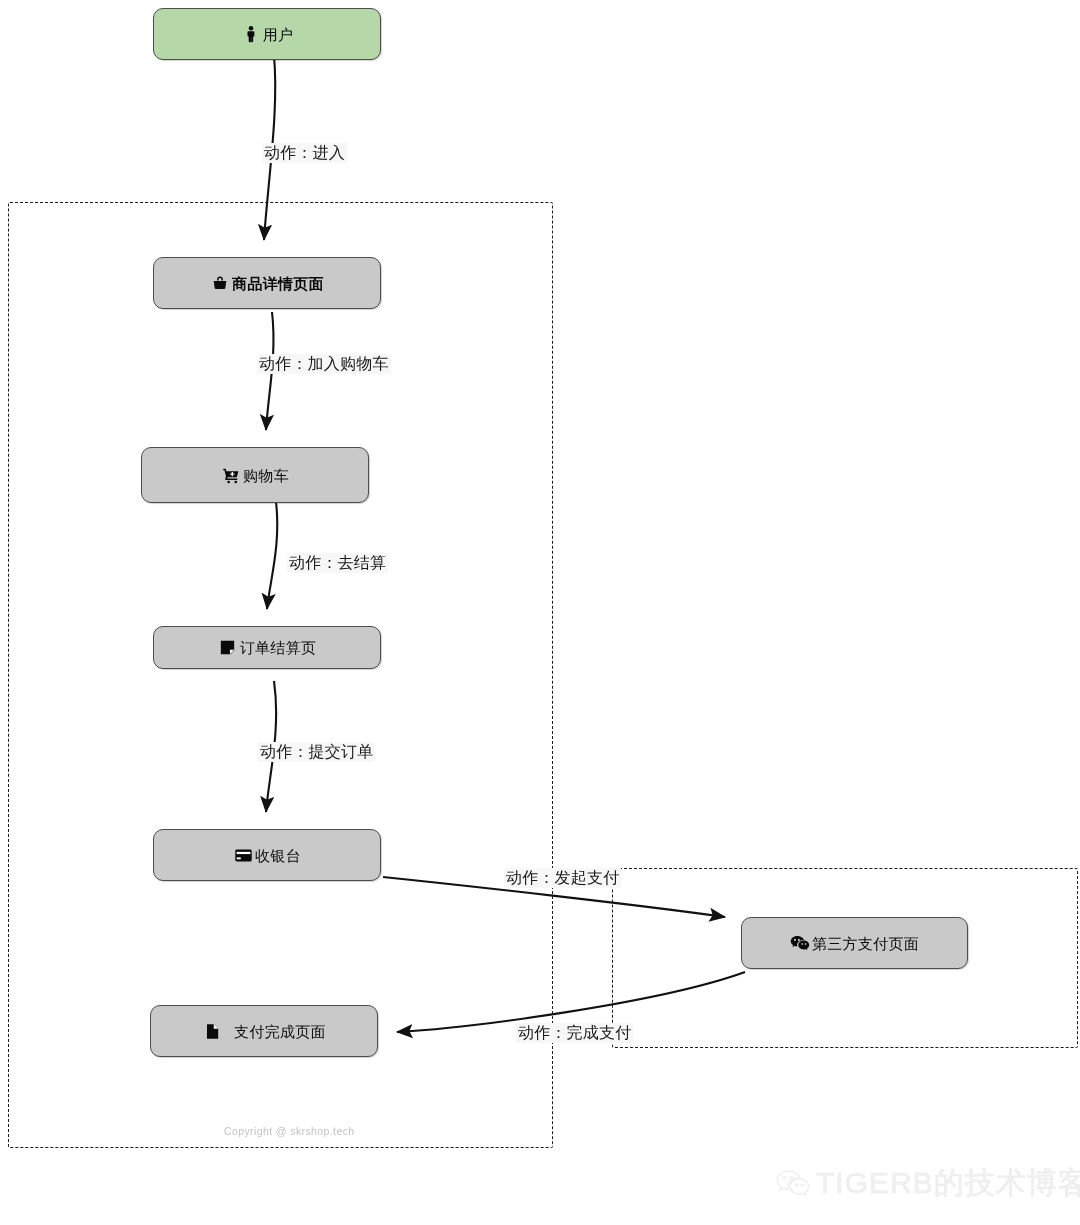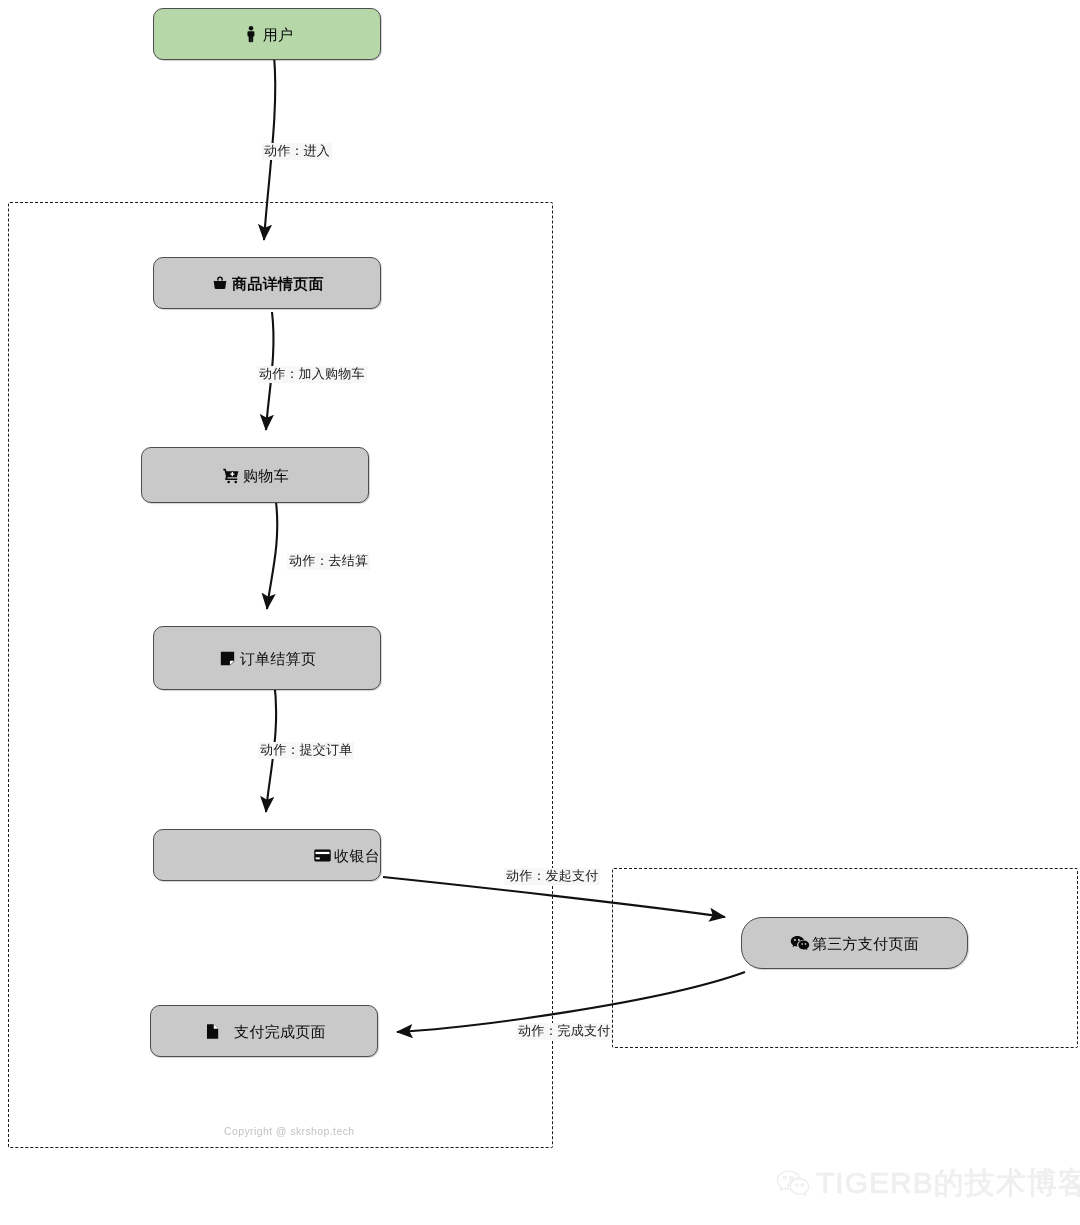--- a/index.html
+++ b/index.html
@@ -53,21 +53,21 @@
     justify-content: center;
     width: 20px;
     height: 20px;
     flex: 0 0 auto;
   }
   .node-icon svg { display: block; }
   .edge-label {
     position: absolute;
     background: #f7f7f7;
     color: #1a1a1a;
-    font-size: 13px;
+    font-size: 16px;
     line-height: 1.15;
     padding: 1px 2px;
     white-space: nowrap;
     letter-spacing: 0.2px;
   }
   .dashed-box {
     position: absolute;
     box-sizing: border-box;
     border: 1.6px dashed #1a1a1a;
     border-radius: 2px;
@@ -149,43 +149,43 @@
       <svg viewBox="0 0 24 24" width="19" height="19" aria-hidden="true">
         <path d="M1.6 3.4h3.1l.9 3.2h15.1l-2 7.6H7.1l-.4 1.6h12.6v1.9H5.1c-.7 0-1.2-.7-1-1.4l.9-3.3L3.1 5.3H1.6z" fill="#0b0b0b"></path>
         <path d="M12.2 7.6h1.7v1.8h1.8v1.7h-1.8v1.8h-1.7v-1.8h-1.8V9.4h1.8z" fill="#ffffff"></path>
         <circle cx="8.4" cy="20.2" r="1.7" fill="#0b0b0b"></circle>
         <circle cx="17.4" cy="20.2" r="1.7" fill="#0b0b0b"></circle>
       </svg>
     </span>
     <span class="node-label">购物车</span>
   </div>
 
-  <div class="node" id="node-settlement" style="left: 153px; top: 626px; width: 228px; height: 64px; text-align: right;">
+  <div class="node" id="node-settlement" style="left: 153px; top: 626px; width: 228px; height: 43px; text-align: right;">
     <span class="node-icon">
       <svg viewBox="0 0 24 24" width="17" height="17" aria-hidden="true">
         <path d="M2.6 2.6h18.8v13.2l-5.6 5.6H2.6z" fill="#0b0b0b"></path>
         <path d="M16 21.4v-5.6h5.4z" fill="#0b0b0b"></path>
         <path d="M15.4 15.2h6.2l-6.2 6.2z" fill="#ffffff"></path>
       </svg>
     </span>
     <span class="node-label">订单结算页</span>
   </div>
 
-  <div class="node" id="node-cashier" style="left: 153px; top: 829px; width: 228px; height: 52px; justify-content: flex-end;">
+  <div class="node" id="node-cashier" style="left: 153px; top: 829px; width: 228px; height: 52px;">
     <span class="node-icon">
       <svg viewBox="0 0 24 24" width="19" height="19" aria-hidden="true">
         <rect x="1.6" y="4.4" width="20.8" height="15.2" rx="1.8" fill="#0b0b0b"></rect>
         <rect x="3.2" y="7.4" width="17.6" height="2.8" fill="#ffffff"></rect>
         <rect x="3.4" y="14.4" width="5.2" height="2.4" fill="#ffffff"></rect>
       </svg>
     </span>
     <span class="node-label">收银台</span>
   </div>
 
-  <div class="node" id="node-thirdparty" style="left: 741px; top: 917px; width: 227px; height: 52px; border-radius: 21px;">
+  <div class="node" id="node-thirdparty" style="left: 741px; top: 917px; width: 227px; height: 52px;">
     <span class="node-icon">
       <svg viewBox="0 0 26 22" width="22" height="19" aria-hidden="true">
         <path d="M9.2 1.2C4.6 1.2 1 4.3 1 8.1c0 2.1 1.2 4 3.1 5.3l-.8 2.4 2.8-1.4c.9.3 1.9.4 2.9.4h.5c-.2-.6-.3-1.2-.3-1.8 0-3.7 3.6-6.7 8.1-6.7.3 0 .6 0 .9.1C17.4 3.4 13.7 1.2 9.2 1.2z" fill="#0b0b0b"></path>
         <circle cx="6.5" cy="6.3" r="1.15" fill="#ffffff"></circle>
         <circle cx="11.6" cy="6.3" r="1.15" fill="#ffffff"></circle>
         <path d="M25 12.9c0-3.2-3.2-5.8-7.1-5.8s-7.1 2.6-7.1 5.8 3.2 5.8 7.1 5.8c.8 0 1.6-.1 2.4-.3l2.4 1.2-.7-2c1.8-1.1 3-2.8 3-4.7z" fill="#0b0b0b"></path>
         <circle cx="15.8" cy="11.7" r="1" fill="#ffffff"></circle>
         <circle cx="20.1" cy="11.7" r="1" fill="#ffffff"></circle>
       </svg>
     </span>
@@ -196,21 +196,21 @@
     <span class="node-icon">
       <svg viewBox="0 0 24 24" width="17" height="17" aria-hidden="true">
         <path d="M4.2 1.8h9.6l6.2 6.2v14.2H4.2z" fill="#0b0b0b"></path>
         <path d="M13.8 1.8L20 8h-6.2z" fill="#ffffff"></path>
       </svg>
     </span>
     <span class="node-label">支付完成页面</span>
   </div>
 
   <div class="edge-label" id="lbl-e1" style="left: 262px; top: 143px;">动作：进入</div>
-  <div class="edge-label" id="lbl-e2" style="left: 257px; top: 366px;">动作：加入购物车</div>
+  <div class="edge-label" id="lbl-e2" style="left: 257px; top: 354px;">动作：加入购物车</div>
   <div class="edge-label" id="lbl-e3" style="left: 254px; top: 553px; margin-left: 33px;">动作：去结算</div>
   <div class="edge-label" id="lbl-e4" style="left: 258px; top: 742px;">动作：提交订单</div>
   <div class="edge-label" id="lbl-e5" style="left: 504px; top: 868px;">动作：发起支付</div>
   <div class="edge-label" id="lbl-e6" style="left: 516px; top: 1023px;">动作：完成支付</div>
 
   <div class="copyright" id="copyright" style="left: 224px; top: 1101px;">Copyright @ skrshop.tech</div>
 
   <div class="watermark" id="watermark" style="left: 776px; top: 1163px;">
     <span class="node-icon" style="width:34px;height:34px;">
       <svg viewBox="0 0 26 22" width="34" height="30" aria-hidden="true">

